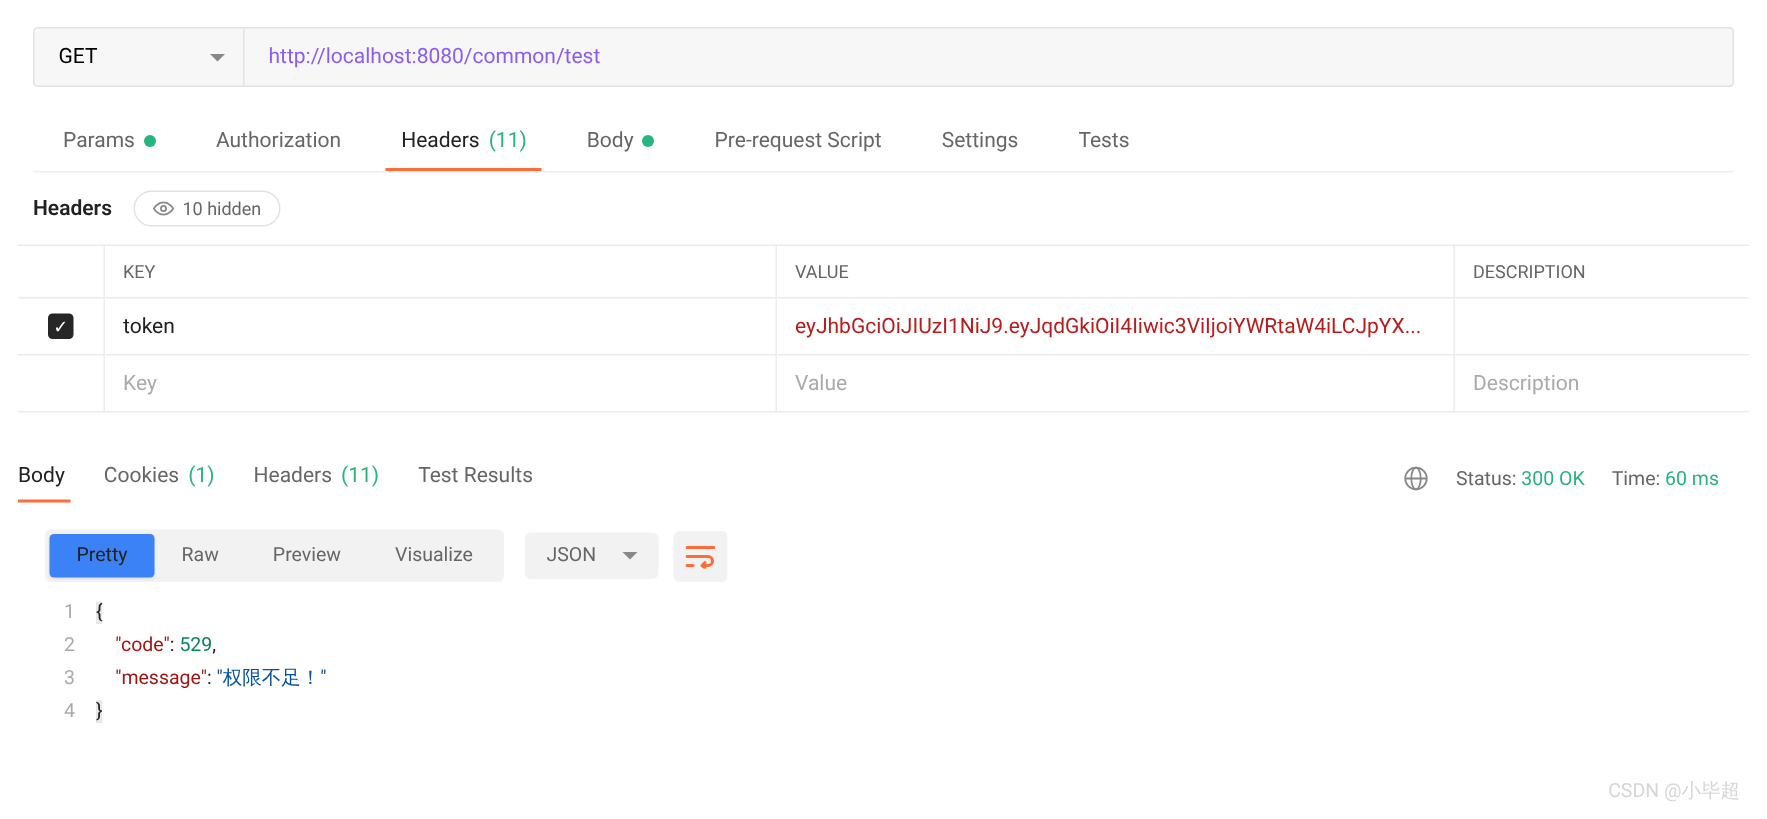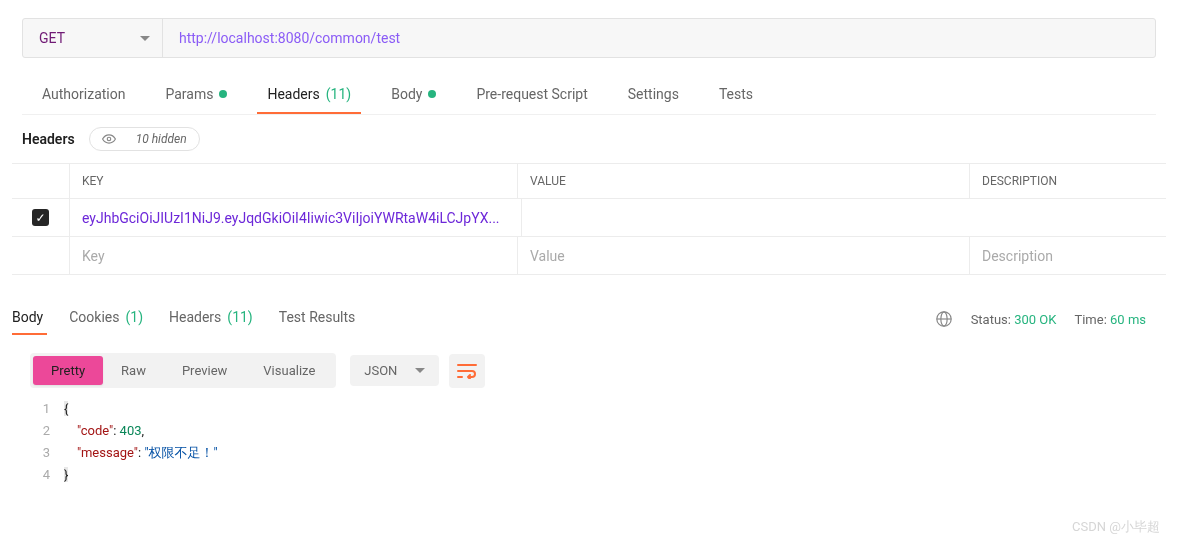--- a/index.html
+++ b/index.html
@@ -1,56 +1,56 @@
 <!DOCTYPE html>
 <html><head>
 <meta charset="utf-8">
 <style>
 * { box-sizing: border-box; margin: 0; padding: 0; font-family: -apple-system, BlinkMacSystemFont, "Segoe UI", Roboto, sans-serif; }
 body { background: #fff; color: #212121; width: 1178px; height: 546px; overflow: hidden; position: relative; }
 .request-bar { display: flex; margin: 18px 22px 0 22px; border: 1px solid #e2e2e2; border-radius: 3px; background: #f7f7f7; height: 40px; }
 .method-select { display: flex; align-items: center; padding: 0 12px 0 16px; width: 140px; border-right: 1px solid #e2e2e2; cursor: pointer; }
-.method-select span { font-size: 14px; color: #701a75; flex: 1; }
+.method-select span { font-size: 14px; color: #000000; flex: 1; }
 .chevron { width: 0; height: 0; border-left: 5px solid transparent; border-right: 5px solid transparent; border-top: 5px solid #888; margin-left: 8px; }
 .url-input { flex: 1; border: none; background: transparent; padding: 0 16px; font-size: 14px; color: #8b5cf6; outline: none; }
 .tabs { display: flex; margin: 20px 22px 0 22px; border-bottom: 1px solid #f0f0f0; gap: 0; }
 .tab { padding: 8px 20px 12px 20px; font-size: 14px; color: #666; cursor: pointer; position: relative; display: flex; align-items: center; gap: 6px; }
 .tab.active { color: #212121; }
 .tab.active::after { content: ""; position: absolute; bottom: 0; left: 10px; right: 10px; height: 2px; background: #ff6c37; }
 .dot { width: 8px; height: 8px; border-radius: 50%; background: #26b47f; display: inline-block; }
 .count { color: #26b47f; font-size: 14px; }
 .headers-sub { display: flex; align-items: center; margin: 12px 22px 12px 22px; gap: 14px; }
 .headers-sub .lbl { font-size: 14px; font-weight: 600; color: #212121; }
-.hidden-pill { border: 1px solid #e2e2e2; border-radius: 14px; padding: 4px 12px; font-size: 12px; color: #666; display: flex; align-items: center; gap: 20px; cursor: pointer; font-style: italic; }
+.hidden-pill { border: 1px solid #e2e2e2; border-radius: 14px; padding: 4px 12px; font-size: 12px; color: #666; display: flex; align-items: center; gap: 6px; cursor: pointer; }
 .eye { width: 14px; height: 10px; }
 .table { margin: 0 12px 0 12px; }
 .table-head { display: flex; border-top: 1px solid #ececec; border-bottom: 1px solid #ececec; background: #fff; }
 .col-check { width: 58px; display: flex; align-items: center; justify-content: center; border-right: 1px solid #ececec; }
 .col-key { width: 448px; padding: 10px 12px; font-size: 12px; color: #666; border-right: 1px solid #ececec; }
 .col-value { width: 452px; padding: 10px 12px; font-size: 12px; color: #666; border-right: 1px solid #ececec; }
 .col-desc { flex: 1; padding: 10px 12px; font-size: 12px; color: #666; }
 .table-row { display: flex; border-bottom: 1px solid #ececec; align-items: stretch; min-height: 38px; }
 .cell { display: flex; align-items: center; }
 .cell-key { width: 448px; padding: 8px 12px; font-size: 14px; color: #212121; border-right: 1px solid #ececec; }
-.cell-value { width: 452px; padding: 8px 12px; font-size: 14px; color: #6d28d9; border-right: 1px solid #ececec; overflow: hidden; text-overflow: ellipsis; white-space: nowrap; }
+.cell-value { width: 452px; padding: 8px 12px; font-size: 14px; color: #b91c1c; border-right: 1px solid #ececec; overflow: hidden; text-overflow: ellipsis; white-space: nowrap; }
 .cell-desc { flex: 1; padding: 8px 12px; font-size: 14px; color: #212121; }
 .placeholder { color: #aaa; }
 .checkbox { width: 17px; height: 17px; border-radius: 3px; background: #262626; display: flex; align-items: center; justify-content: center; }
 .checkmark { color: #fff; font-size: 12px; }
 .response-tabs { display: flex; margin: 28px 12px 0 12px; align-items: center; }
 .rtab { padding: 6px 16px 10px 0; font-size: 14px; color: #666; cursor: pointer; display: flex; gap: 6px; position: relative; margin-right: 10px; }
 .rtab.active { color: #212121; }
 .rtab.active::after { content: ""; position: absolute; bottom: 0; left: 0; right: 12px; height: 2px; background: #ff6c37; }
 .status-area { margin-left: auto; display: flex; align-items: center; gap: 18px; font-size: 13px; color: #666; padding-right: 20px; }
 .status-area .green { color: #26b47f; }
 .globe { width: 18px; height: 18px; }
 .view-modes { display: flex; margin: 18px 30px 10px 30px; gap: 0; align-items: center; }
 .mode-group { display: flex; background: #f2f2f2; border-radius: 4px; padding: 3px; }
 .mode { padding: 7px 18px; font-size: 13px; color: #666; cursor: pointer; border-radius: 3px; }
-.mode.active { background: #ec4899; color: #212121; box-shadow: 0 1px 2px rgba(0,0,0,0.08); }
+.mode.active { background: #3b82f6; color: #212121; box-shadow: 0 1px 2px rgba(0,0,0,0.08); }
 .format-sel { margin-left: 14px; display: flex; align-items: center; background: #f2f2f2; border-radius: 4px; padding: 8px 14px; gap: 10px; cursor: pointer; font-size: 13px; color: #666; }
 .wrap-btn { margin-left: 10px; width: 36px; height: 34px; background: #f2f2f2; border-radius: 4px; display: flex; align-items: center; justify-content: center; cursor: pointer; }
 .code-area { margin: 4px 30px 0 30px; font-family: Consolas, Monaco, monospace; font-size: 13px; }
 .code-line { display: flex; line-height: 22px; }
 .lineno { width: 34px; text-align: right; color: #aaa; padding-right: 14px; user-select: none; }
 .code { white-space: pre; }
 .brace { color: #212121; background: #e8e8e8; }
 .key-json { color: #a31515; }
 .num-json { color: #098658; }
 .str-json { color: #0451a5; }
@@ -63,25 +63,25 @@
 <div class="request-bar">
   <div class="method-select">
     <span>GET</span>
     <div class="chevron"></div>
   </div>
   <input class="url-input" value="http://localhost:8080/common/test" style="">
 </div>
 
 <div class="tabs">
   <div class="tab">
-      <span>Authorization</span>
+      <span>Params</span>
+      <span class="dot"></span>
     </div>
   <div class="tab">
-      <span>Params</span>
-      <span class="dot"></span>
+      <span>Authorization</span>
     </div>
   <div class="tab active">
       <span>Headers</span>
       <span class="count">(11)</span>
     </div>
   <div class="tab">
       <span>Body</span>
       <span class="dot"></span>
     </div>
   <div class="tab">
@@ -112,20 +112,21 @@
     <div class="col-key">KEY</div>
     <div class="col-value">VALUE</div>
     <div class="col-desc">DESCRIPTION</div>
   </div>
   <div class="table-row">
     <div class="cell col-check">
       <div class="checkbox">
           <span class="checkmark">✓</span>
         </div>
     </div>
+    <div class="cell cell-key">token</div>
     <div class="cell cell-value">eyJhbGciOiJIUzI1NiJ9.eyJqdGkiOiI4Iiwic3ViIjoiYWRtaW4iLCJpYX...</div>
     <div class="cell cell-desc"></div>
   </div>
   <div class="table-row">
     <div class="cell col-check"></div>
     <div class="cell cell-key placeholder">Key</div>
     <div class="cell cell-value placeholder">Value</div>
     <div class="cell cell-desc placeholder">Description</div>
   </div>
 </div>
@@ -174,21 +175,21 @@
   </div>
 </div>
 
 <div class="code-area">
   <div class="code-line">
       <span class="lineno">1</span>
       <span class="code"><span class="brace">{</span></span>
     </div>
   <div class="code-line">
       <span class="lineno">2</span>
-      <span class="code"><span>    </span><span class="key-json">"code"</span><span class="punct">: </span><span class="num-json">403</span><span class="punct">,</span></span>
+      <span class="code"><span>    </span><span class="key-json">"code"</span><span class="punct">: </span><span class="num-json">529</span><span class="punct">,</span></span>
     </div>
   <div class="code-line">
       <span class="lineno">3</span>
       <span class="code"><span>    </span><span class="key-json">"message"</span><span class="punct">: </span><span class="str-json">"权限不足！"</span></span>
     </div>
   <div class="code-line">
       <span class="lineno">4</span>
       <span class="code"><span class="brace">}</span></span>
     </div>
 </div>

